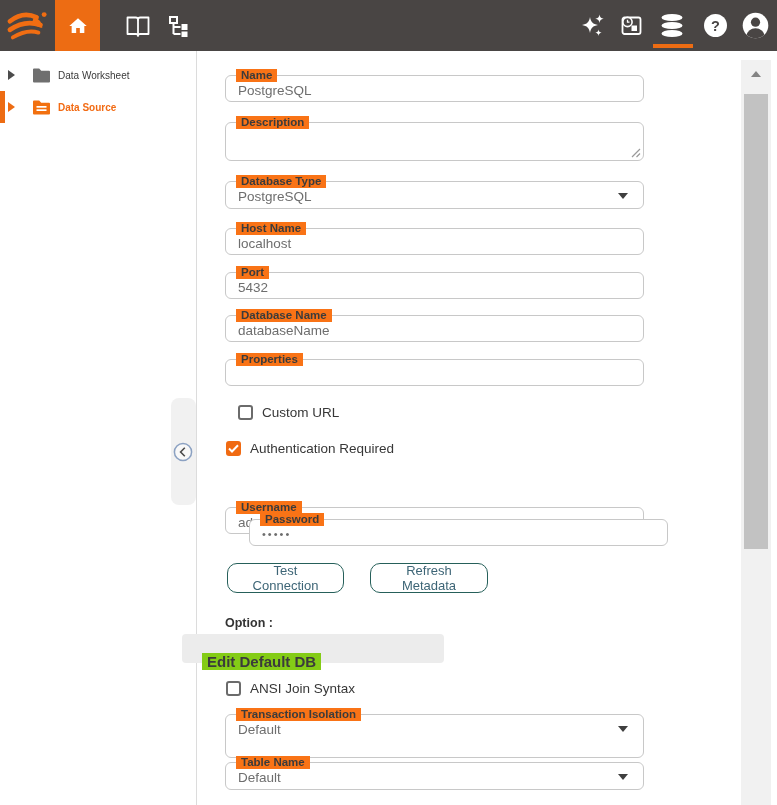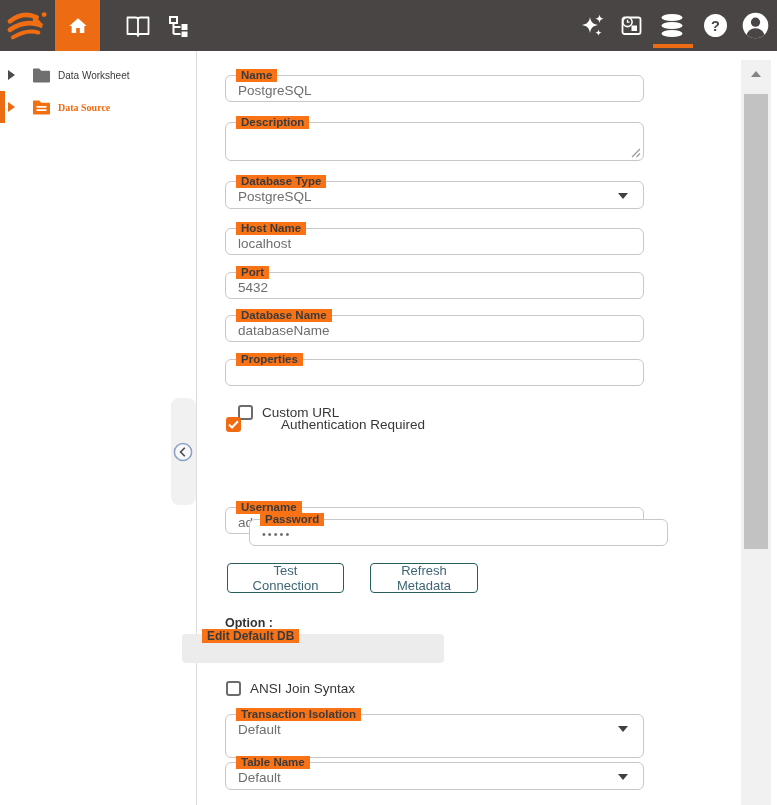--- a/index.html
+++ b/index.html
@@ -28,21 +28,21 @@
   
   .side-row { position:absolute; left:0; width:196px; height:32px; display:flex; align-items:center; cursor:pointer; }
   #side-row-1 { top:8px; }
   #side-row-2 { top:40px; }
   .active-bar { position:absolute; left:0; top:0; width:5px; height:32px; background:#ed6c13; }
   .tri { width:0; height:0; border-top:5px solid transparent; border-bottom:5px solid transparent;
          border-left:7px solid #4c4c4c; margin-left:8px; }
   .tri.orange { border-left-color:#ed6c13; }
   .side-folder { margin-left:17px; }
   .side-label { margin-left:7px; font-size:10px; color:#3a3a3a; }
-  .side-label.active { color:#f26b14; font-weight:bold;font-family:Liberation Serif, serif; }
+  .side-label.active { color:#f26b14; font-weight:bold; }
 
   
   #splitter { position:absolute; left:171px; top:347px; width:25px; height:107px; background:#f1f1f1;
               border-radius:8px; }
   #collapse-btn { position:absolute; left:173px; top:391px; width:20px; height:20px; cursor:pointer; }
 
   
   .field { position:absolute; left:225px; width:419px; height:27px; border:1px solid #c8c8c8;
            border-radius:6px; background:#fff; cursor:text; }
   .flabel { position:absolute; top:-7px; left:10px; background:#f97316; padding:0 5px;
@@ -55,27 +55,27 @@
   .resize-grip { position:absolute; right:2px; bottom:2px; }
 
   
   .cb-row { position:absolute; left:226px; display:flex; align-items:center; cursor:pointer; }
   .cb { width:15px; height:15px; border:2px solid #6b6b6b; border-radius:3px; background:#fff;
         flex:0 0 auto; display:flex; align-items:center; justify-content:center; }
   .cb.checked { background:#f06a12; border-color:#f06a12; }
   .cb-label { margin-left:9px; font-size:13.5px; color:#373737; }
 
   
-  .btn { position:absolute; height:30px; border:1px solid #26605a; border-radius:4px; background:#fff;
+  .btn { position:absolute; height:30px; border:1px solid #26605a; border-radius:10px; background:#fff;
          color:#3d6576; font-size:13px; font-family:"Liberation Sans",sans-serif;
          display:flex; align-items:center; justify-content:center; cursor:pointer; padding:0 16px; }
 
   #option-label { position:absolute; left:225px; top:565px; font-size:12.5px; font-weight:bold; color:#333; }
-  #edit-db-label { position:absolute; left:202px; top:578px; font-size:12px; font-weight:bold;
-                   color:#3b3b3b; background:#f97316; padding:0 5px; z-index:2; }
+  #edit-db-label { position:absolute; left:202px; top:602px; font-size:15px; font-weight:bold;
+                   color:#3b3b3b; background:#84cc16; padding:0 5px; z-index:2; }
   #edit-db-box { position:absolute; left:182px; top:583px; width:262px; height:29px; background:#ececec;
                  border-radius:4px; }
 
   
   #sb-track { position:absolute; left:741px; top:9px; bottom:0; width:30px; background:#f1f1f1; cursor:pointer; }
   #sb-up { position:absolute; left:10px; top:11px; width:0; height:0;
            border-left:5px solid transparent; border-right:5px solid transparent;
            border-bottom:6px solid #848484; }
   #sb-thumb { position:absolute; left:3px; top:34px; width:24px; height:455px; background:#c2c2c2; cursor:grab; }
 
@@ -259,41 +259,41 @@
     <div class="field" style="top:308px;">
       <span class="flabel">Properties</span>
       <span class="fvalue"></span>
     </div>
 
     <div class="cb-row" style="top:354px;padding-left:12px;">
       <span class="cb"></span>
       <span class="cb-label">Custom URL</span>
     </div>
 
-    <div class="cb-row" style="top:366px;gap:31px;">
+    <div class="cb-row" style="top:390px;">
       <span class="cb checked">
         <svg width="11" height="9" viewBox="0 0 11 9">
           <path d="M1 4.5 L4 7.5 L10 1.2" fill="none" stroke="#ffffff" stroke-width="2"></path>
         </svg>
       </span>
       <span class="cb-label">Authentication Required</span>
     </div>
 
     <div class="field" style="top:424px;margin-top:32px;">
       <span class="flabel">Username</span>
       <span class="fvalue">admin</span>
     </div>
 
     <div class="field" style="top:468px;margin-left:24px;">
       <span class="flabel">Password</span>
       <span class="fvalue" style="font-size:11px;letter-spacing:2px;">•••••</span>
     </div>
 
     <button class="btn" style="left:227px;top:512px;width:117px;">Test Connection</button>
-    <button class="btn" style="left:370px;top:512px;width:108px;">Refresh Metadata</button>
+    <button class="btn" style="left:370px;top:512px;width:118px;">Refresh Metadata</button>
 
     <div id="option-label">Option :</div>
 
     <div class="cb-row" style="top:589px;">
       <span class="cb"></span>
       <span class="cb-label">Change Default DB</span>
     </div>
 
     <div id="edit-db-label">Edit Default DB</div>
     <div id="edit-db-box"></div>

